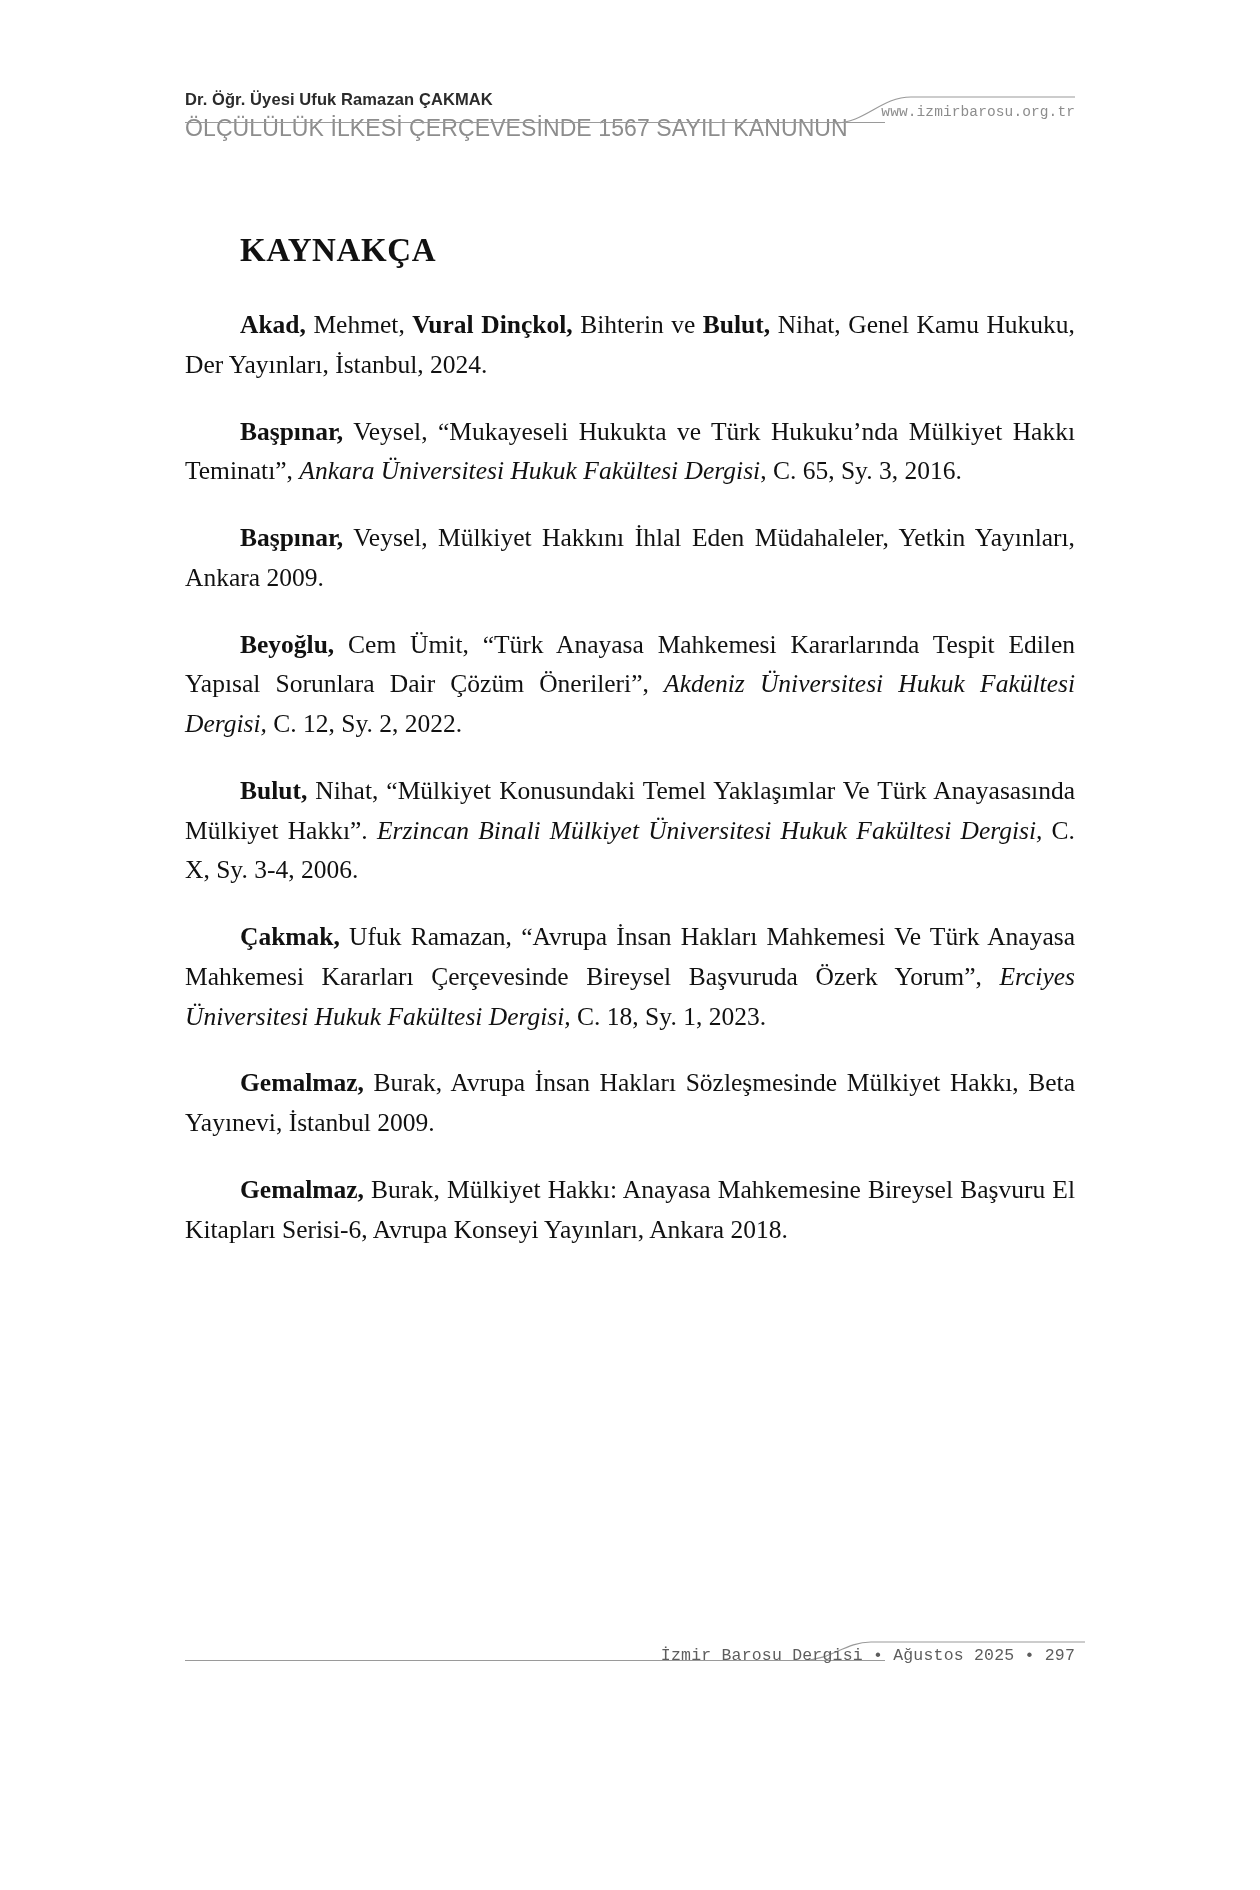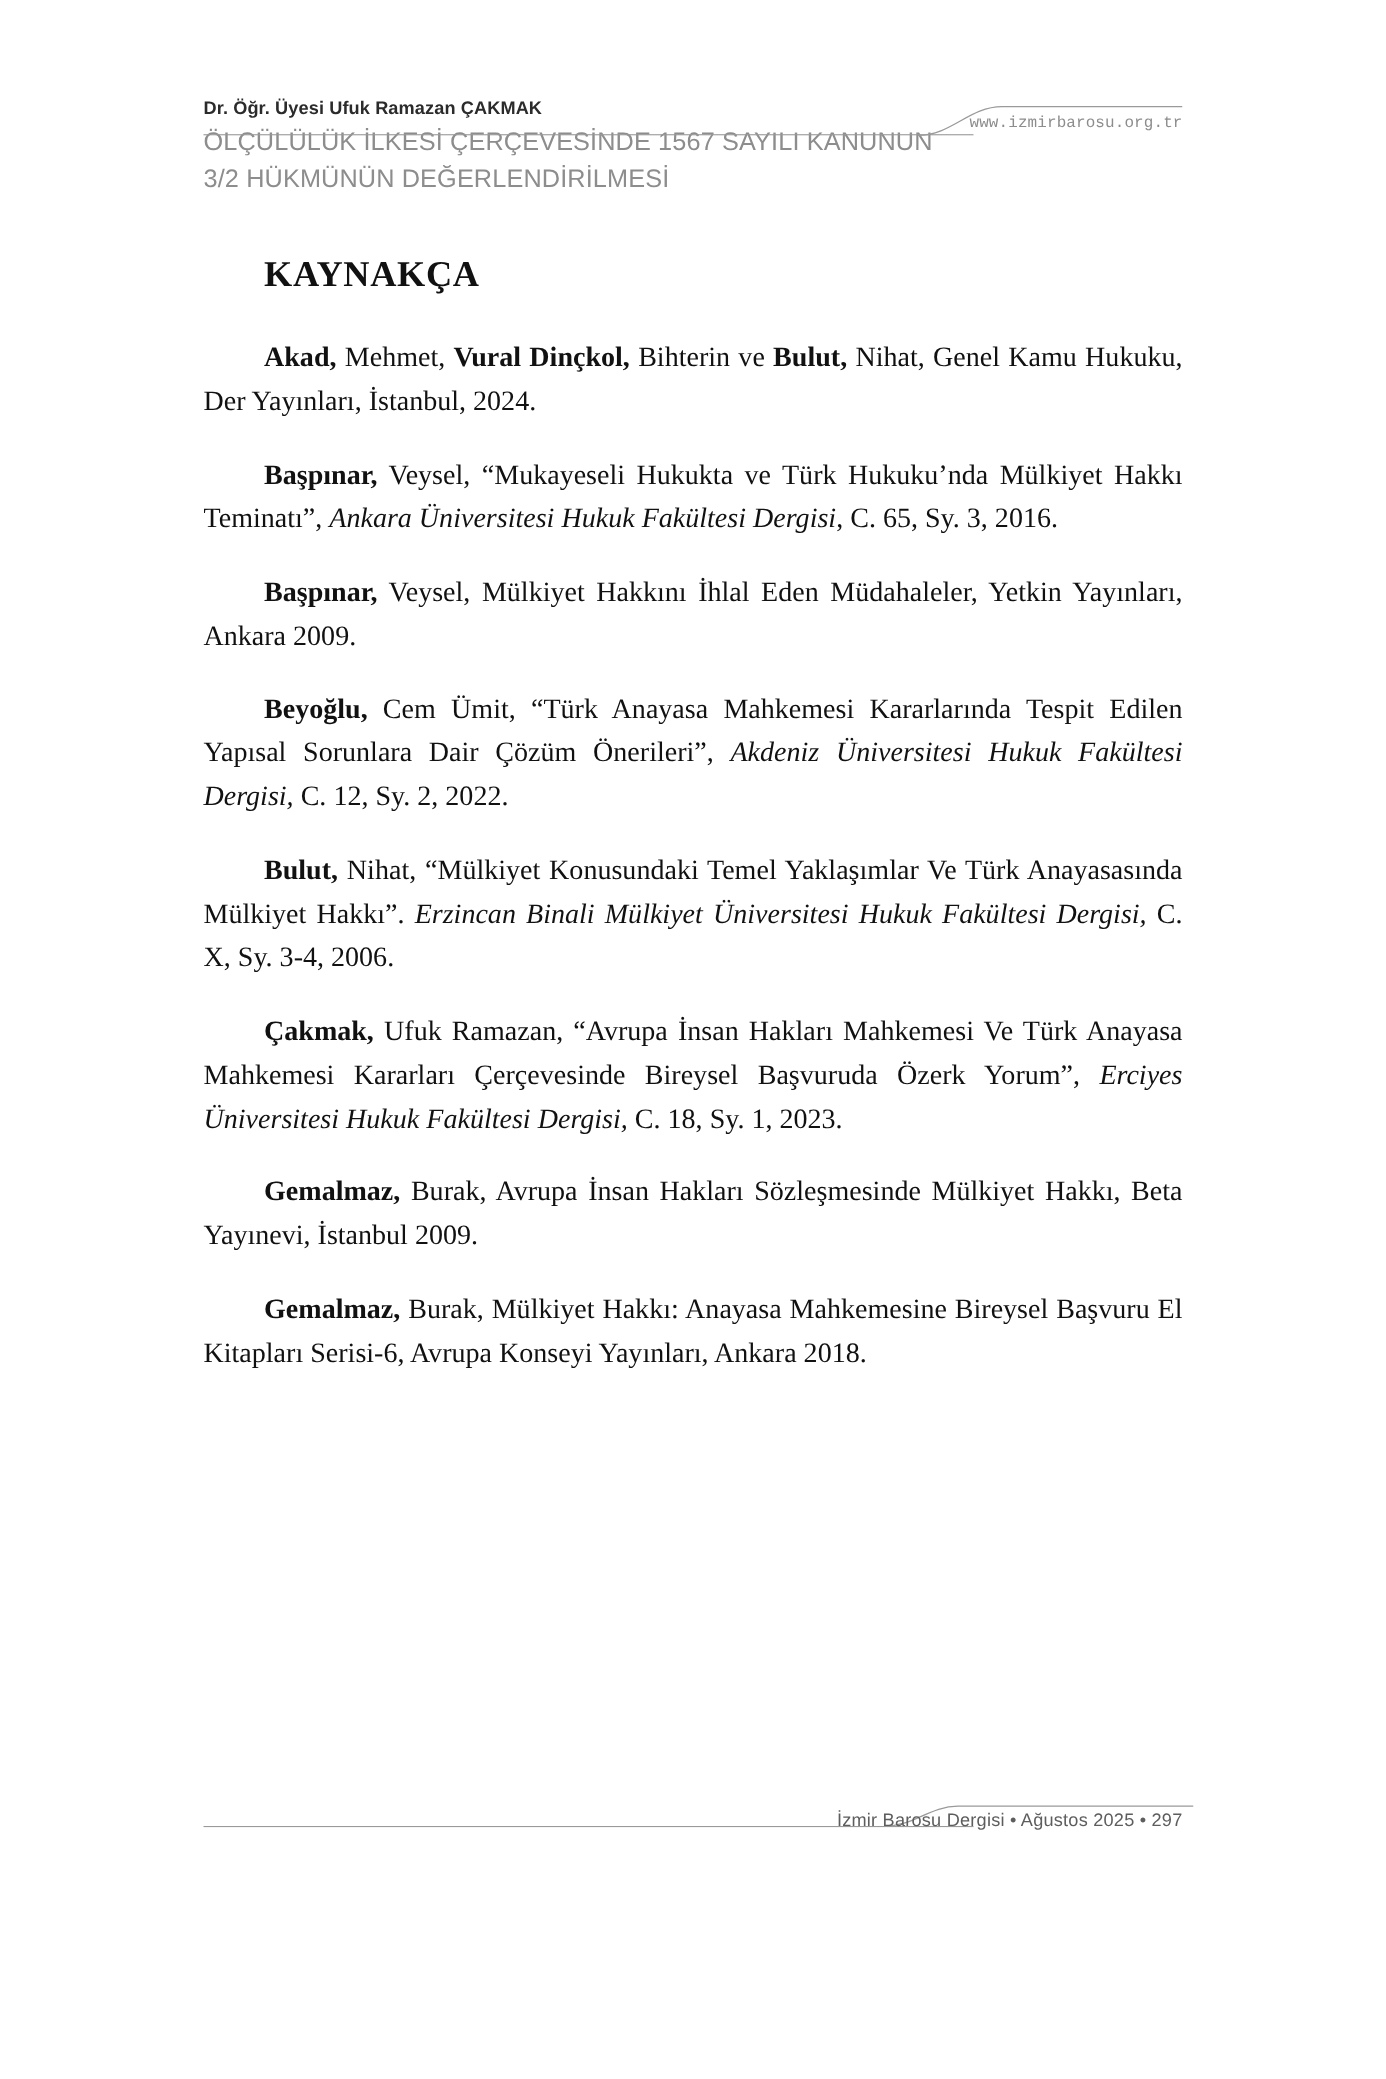--- a/index.html
+++ b/index.html
@@ -123,36 +123,35 @@
     left: 620px;
     top: -4px;
     width: 280px;
     height: 40px;
     overflow: visible;
   }
   .footer-text {
     position: absolute;
     right: 0;
     top: 8px;
-    font-family: Liberation Sans, sans-serif;
+    font-family: Liberation Mono, monospace;
     font-size: 16.5px;
     color: #5d5d5d;
     letter-spacing: 0.2px;
   }
 </style>
 </head>
 <body>
 
 <div class="page">
 
   <div class="header">
     <div class="header-author">Dr. Öğr. Üyesi Ufuk Ramazan ÇAKMAK</div>
     <div class="header-title">
       <div>ÖLÇÜLÜLÜK İLKESİ ÇERÇEVESİNDE 1567 SAYILI KANUNUN</div>
-      <div>3/2 HÜKMÜNÜN DEĞERLENDİRİLMESİ</div>
     </div>
     <div class="header-url">www.izmirbarosu.org.tr</div>
   </div>
   <div class="header-rule"></div>
   <div class="header-swoosh">
     <svg width="240" height="40" viewBox="0 0 240 40" fill="none" xmlns="http://www.w3.org/2000/svg">
       <path d="M0 28 C 30 28, 46 2, 76 2 L 240 2" stroke="#9a9a9a" stroke-width="1.2" fill="none"></path>
     </svg>
   </div>
 

